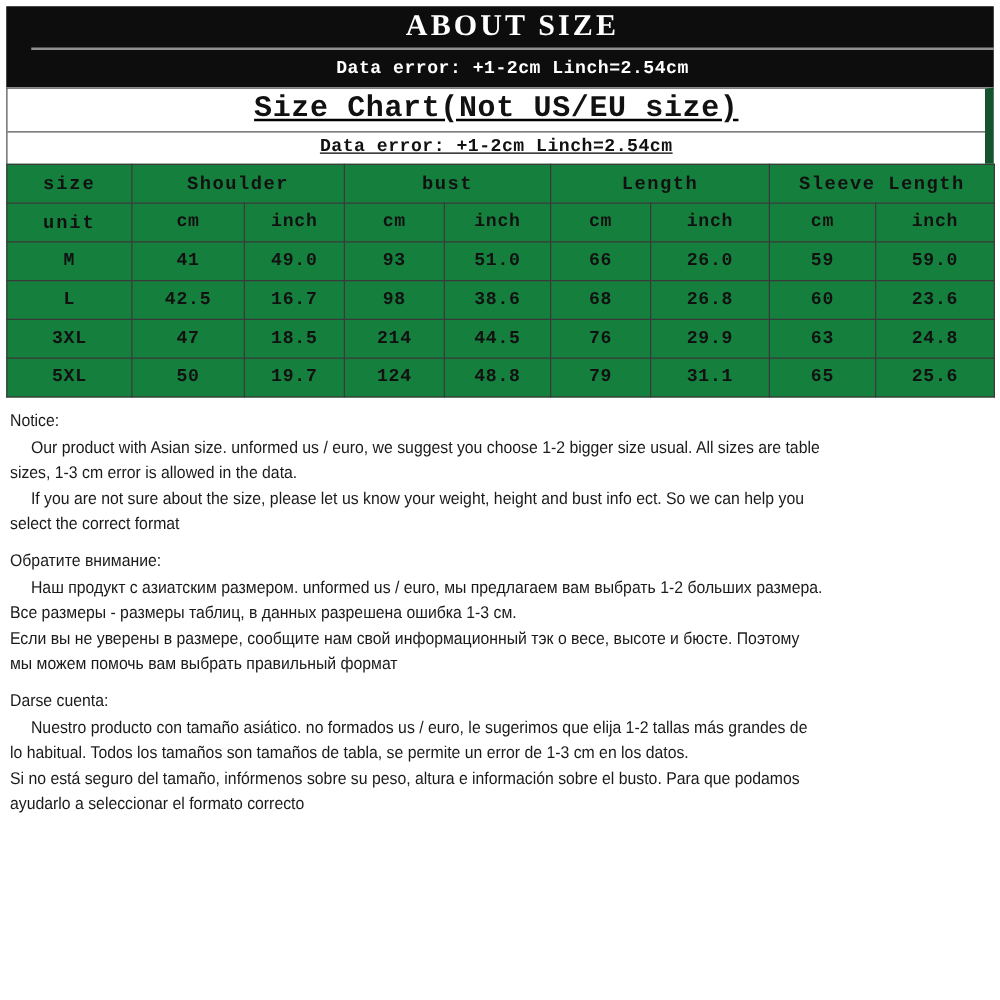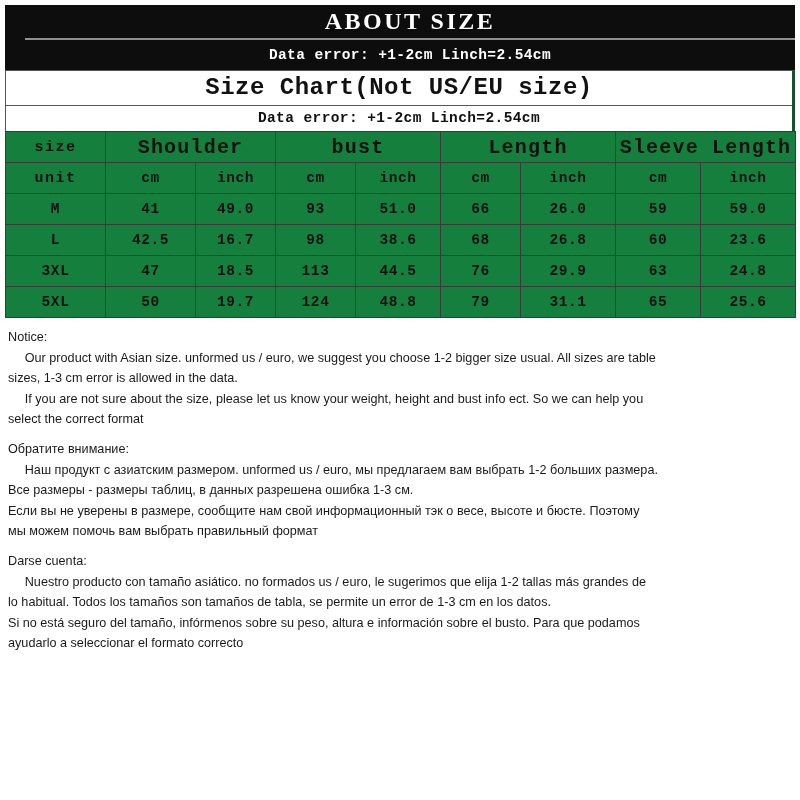--- a/index.html
+++ b/index.html
@@ -53,22 +53,23 @@
     letter-spacing: 0.4px;
     line-height: 30px;
     height: 30px;
   }
 
   
   .chart-title-wrap {
     margin: 0 5px;
     border-top: 1px solid #555;
     border-left: 1px solid #555;
-    border-right: 3px solid #14532d;
+    border-right: 7px solid #14532d;
     background: #fff;
+    text-decoration: underline;
   }
   .chart-title {
     text-align: center;
     font-family: "Liberation Mono", monospace;
     font-size: 24px;
     font-weight: bold;
     line-height: 34px;
     height: 34px;
     letter-spacing: 0.5px;
     color: #111;
@@ -103,21 +104,21 @@
     font-weight: bold;
     font-size: 14.5px;
     color: #111;
     height: 30px;
     padding: 0;
     letter-spacing: 0.6px;
     white-space: nowrap;
     overflow: hidden;
   }
   table.size-table th.grp {
-    font-size: 20px;
+    font-size: 15px;
     letter-spacing: 1.2px;
   }
   table.size-table th.sizecol {
     font-size: 15px;
     letter-spacing: 1.5px;
   }
   
   col.c0 { width: 100px; }
   col.c1 { width: 90px; }
   col.c2 { width: 80px; }
@@ -216,21 +217,21 @@
             <td>38.6</td>
             <td>68</td>
             <td>26.8</td>
             <td>60</td>
             <td>23.6</td>
           </tr>
           <tr>
             <td class="sizecol">3XL</td>
             <td>47</td>
             <td>18.5</td>
-            <td>113</td>
+            <td>214</td>
             <td>44.5</td>
             <td>76</td>
             <td>29.9</td>
             <td>63</td>
             <td>24.8</td>
           </tr>
           <tr>
             <td class="sizecol">5XL</td>
             <td>50</td>
             <td>19.7</td>

